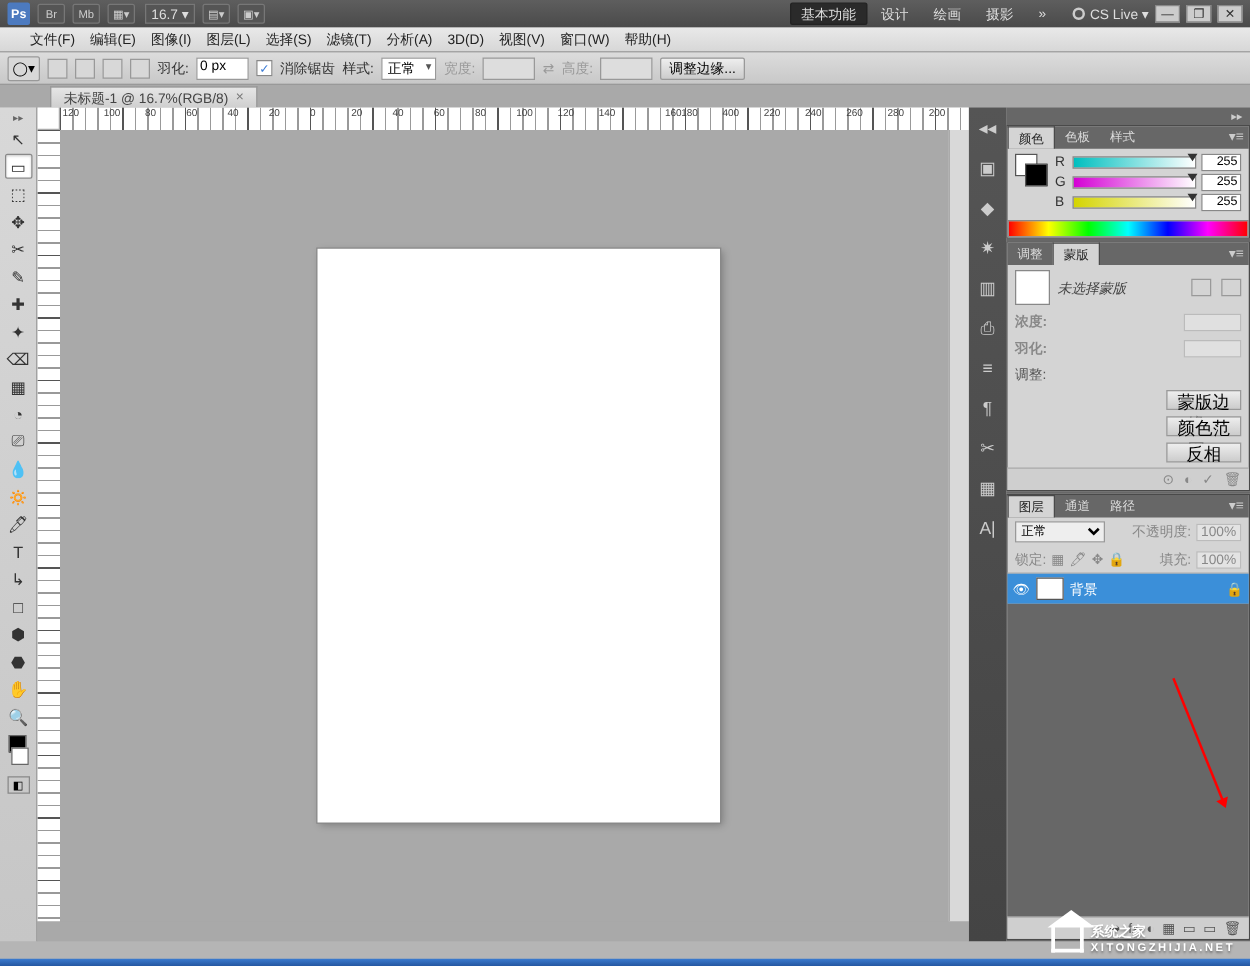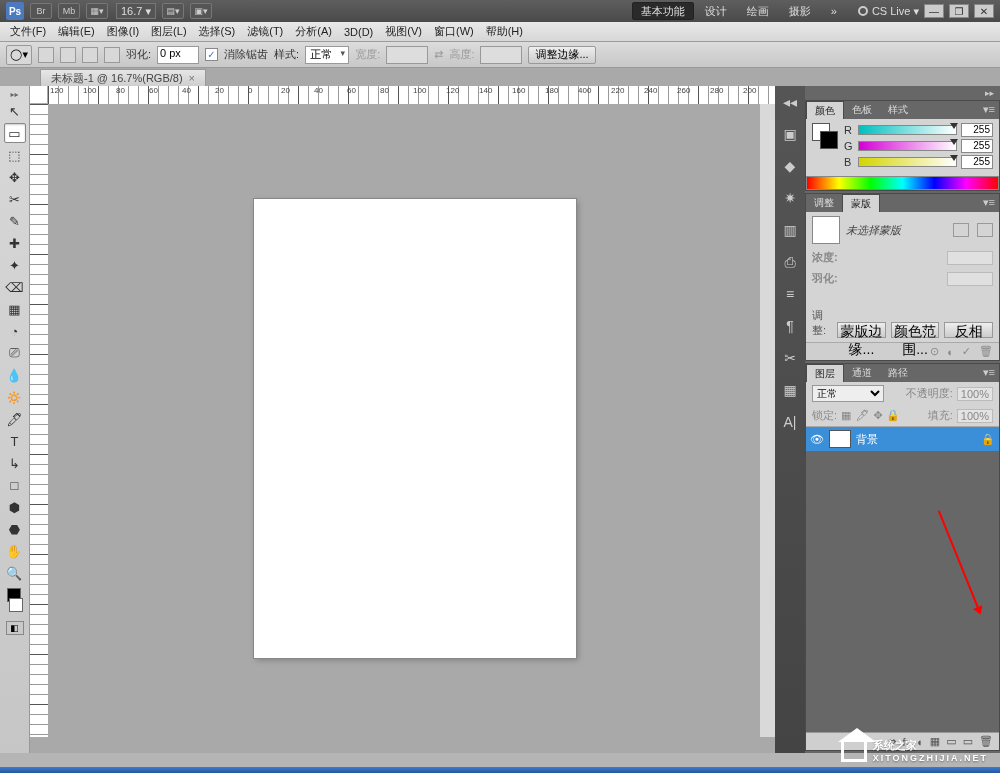--- a/index.html
+++ b/index.html
@@ -10,21 +10,21 @@
 .ps-logo { width: 18px; height: 18px; background: #4c7abf; color: #fff; font-weight: bold; font-size: 10px; display: flex; align-items: center; justify-content: center; border-radius: 2px; }
 .top-ico { width: 22px; height: 16px; margin-left: 6px; border: 1px solid #777; background: #555; display: flex; align-items: center; justify-content: center; color: #ccc; font-size: 9px; border-radius: 2px; }
 .topbar .zoom-sel { margin-left: 8px; background:#555; border:1px solid #777; color:#ddd; padding:0 4px; height:16px; display:flex; align-items:center; }
 .topbar-right { margin-left: auto; display: flex; align-items: center; gap: 2px; }
 .ws-tab { height: 18px; padding: 0 8px; color: #ddd; display: flex; align-items: center; border: 1px solid transparent; }
 .ws-tab.active { background: #2a2a2a; border: 1px solid #222; border-radius: 2px; }
 .cslive { margin-left: 10px; color: #ddd; display:flex; align-items:center; gap:4px;}
 .winctrl { width: 20px; height: 14px; border: 1px solid #888; background:#ccc; color:#333; font-size:10px; display:inline-flex; align-items:center; justify-content:center; margin-left:3px; }
 
 
-.menubar { height: 20px; background: linear-gradient(#e9e9e9,#d7d7d7); border-bottom: 1px solid #9c9c9c; display: flex; align-items: center; padding: 0 4px; }
+.menubar { height: 20px; background: linear-gradient(#e9e9e9,#d7d7d7); border-bottom: 1px solid #9c9c9c; display: flex; align-items: center; padding: 0 18px; }
 .menubar span { padding: 2px 6px; color: #222; }
 
 
 .optbar { height: 26px; background: linear-gradient(#dcdcdc,#c8c8c8); border-bottom: 1px solid #999; display:flex; align-items:center; padding: 0 6px; gap:6px; }
 .opt-ico { width: 26px; height: 20px; border:1px solid #999; background:#d8d8d8; display:flex; align-items:center; justify-content:center; border-radius:2px;}
 .opt-label { color:#333; }
 .opt-input { width: 42px; height: 18px; border:1px solid #999; background:#fff; padding:0 2px; }
 .opt-chk { width:13px; height:13px; border:1px solid #888; background:#fff; display:inline-flex; align-items:center; justify-content:center; color:#3a7bd5; font-size:10px;}
 .opt-sel { height: 18px; border:1px solid #999; background:#fff; padding: 0 16px 0 4px; position:relative; }
 .opt-sel::after{content:"▾"; position:absolute; right:3px; top:1px; font-size:9px; color:#555;}
@@ -90,21 +90,21 @@
 .srow .val{width:32px;height:14px;border:1px solid #888;background:#fff;font-size:10px;text-align:right;padding-right:2px;}
 .ramp{height:14px;margin-top:3px;background:linear-gradient(to right,#ff0000,#ffff00,#00ff00,#00ffff,#0000ff,#ff00ff,#ff0000);border:1px solid #888;}
 
 
 .mask-body{display:flex;flex-direction:column;gap:4px;}
 .mask-row{display:flex;align-items:center;gap:6px;}
 .mask-thumb{width:28px;height:28px;background:#fff;border:1px solid #888;}
 .small-ico{width:16px;height:14px;border:1px solid #999;margin-left:auto;}
 .lblrow{display:flex;align-items:center;justify-content:space-between;color:#888;margin-top:2px;font-weight:bold;}
 .lblrow .box{width:46px;height:14px;border:1px solid #bbb;background:#e0e0e0;}
-.maskbtns{display:flex;flex-direction:row;align-items:flex-end;gap:5px;margin-top:18px;}
+.maskbtns{display:flex;flex-direction:column;align-items:flex-end;gap:5px;margin-top:2px;}
 .maskbtns button{width:60px;height:16px;font-size:14px;border:1px solid #999;background:linear-gradient(#eee,#ccc);}
 .maskbtns .adj{color:#555;align-self:flex-start;}
 
 
 .layerops{display:flex;align-items:center;gap:4px;padding:3px 6px;}
 .layerops select{width:72px;height:17px;border:1px solid #999;font-size:10px;background:#eee;}
 .layer-list{background:#d4d4d4;}
 .layer-row{height:24px;display:flex;align-items:center;padding:0 4px;gap:5px;}
 .layer-row.sel{background:#3b8fd9;color:#fff;}
 .eye{width:14px;height:14px;display:flex;align-items:center;justify-content:center;}
@@ -237,21 +237,21 @@
       <span class="lbl" style="left:134px">40</span>
       <span class="lbl" style="left:167px">20</span>
       <span class="lbl" style="left:200px">0</span>
       <span class="lbl" style="left:233px">20</span>
       <span class="lbl" style="left:266px">40</span>
       <span class="lbl" style="left:299px">60</span>
       <span class="lbl" style="left:332px">80</span>
       <span class="lbl" style="left:365px">100</span>
       <span class="lbl" style="left:398px">120</span>
       <span class="lbl" style="left:431px">140</span>
-      <span class="lbl" style="left:464px">160</span>
+      <span class="lbl" style="left:484px">160</span>
       <span class="lbl" style="left:497px">180</span>
       <span class="lbl" style="left:530px">400</span>
       <span class="lbl" style="left:563px">220</span>
       <span class="lbl" style="left:596px">240</span>
       <span class="lbl" style="left:629px">260</span>
       <span class="lbl" style="left:662px">280</span>
       <span class="lbl" style="left:695px">200</span>
     </div>
     <div class="ruler-v">
       <div class="ticks"></div>

